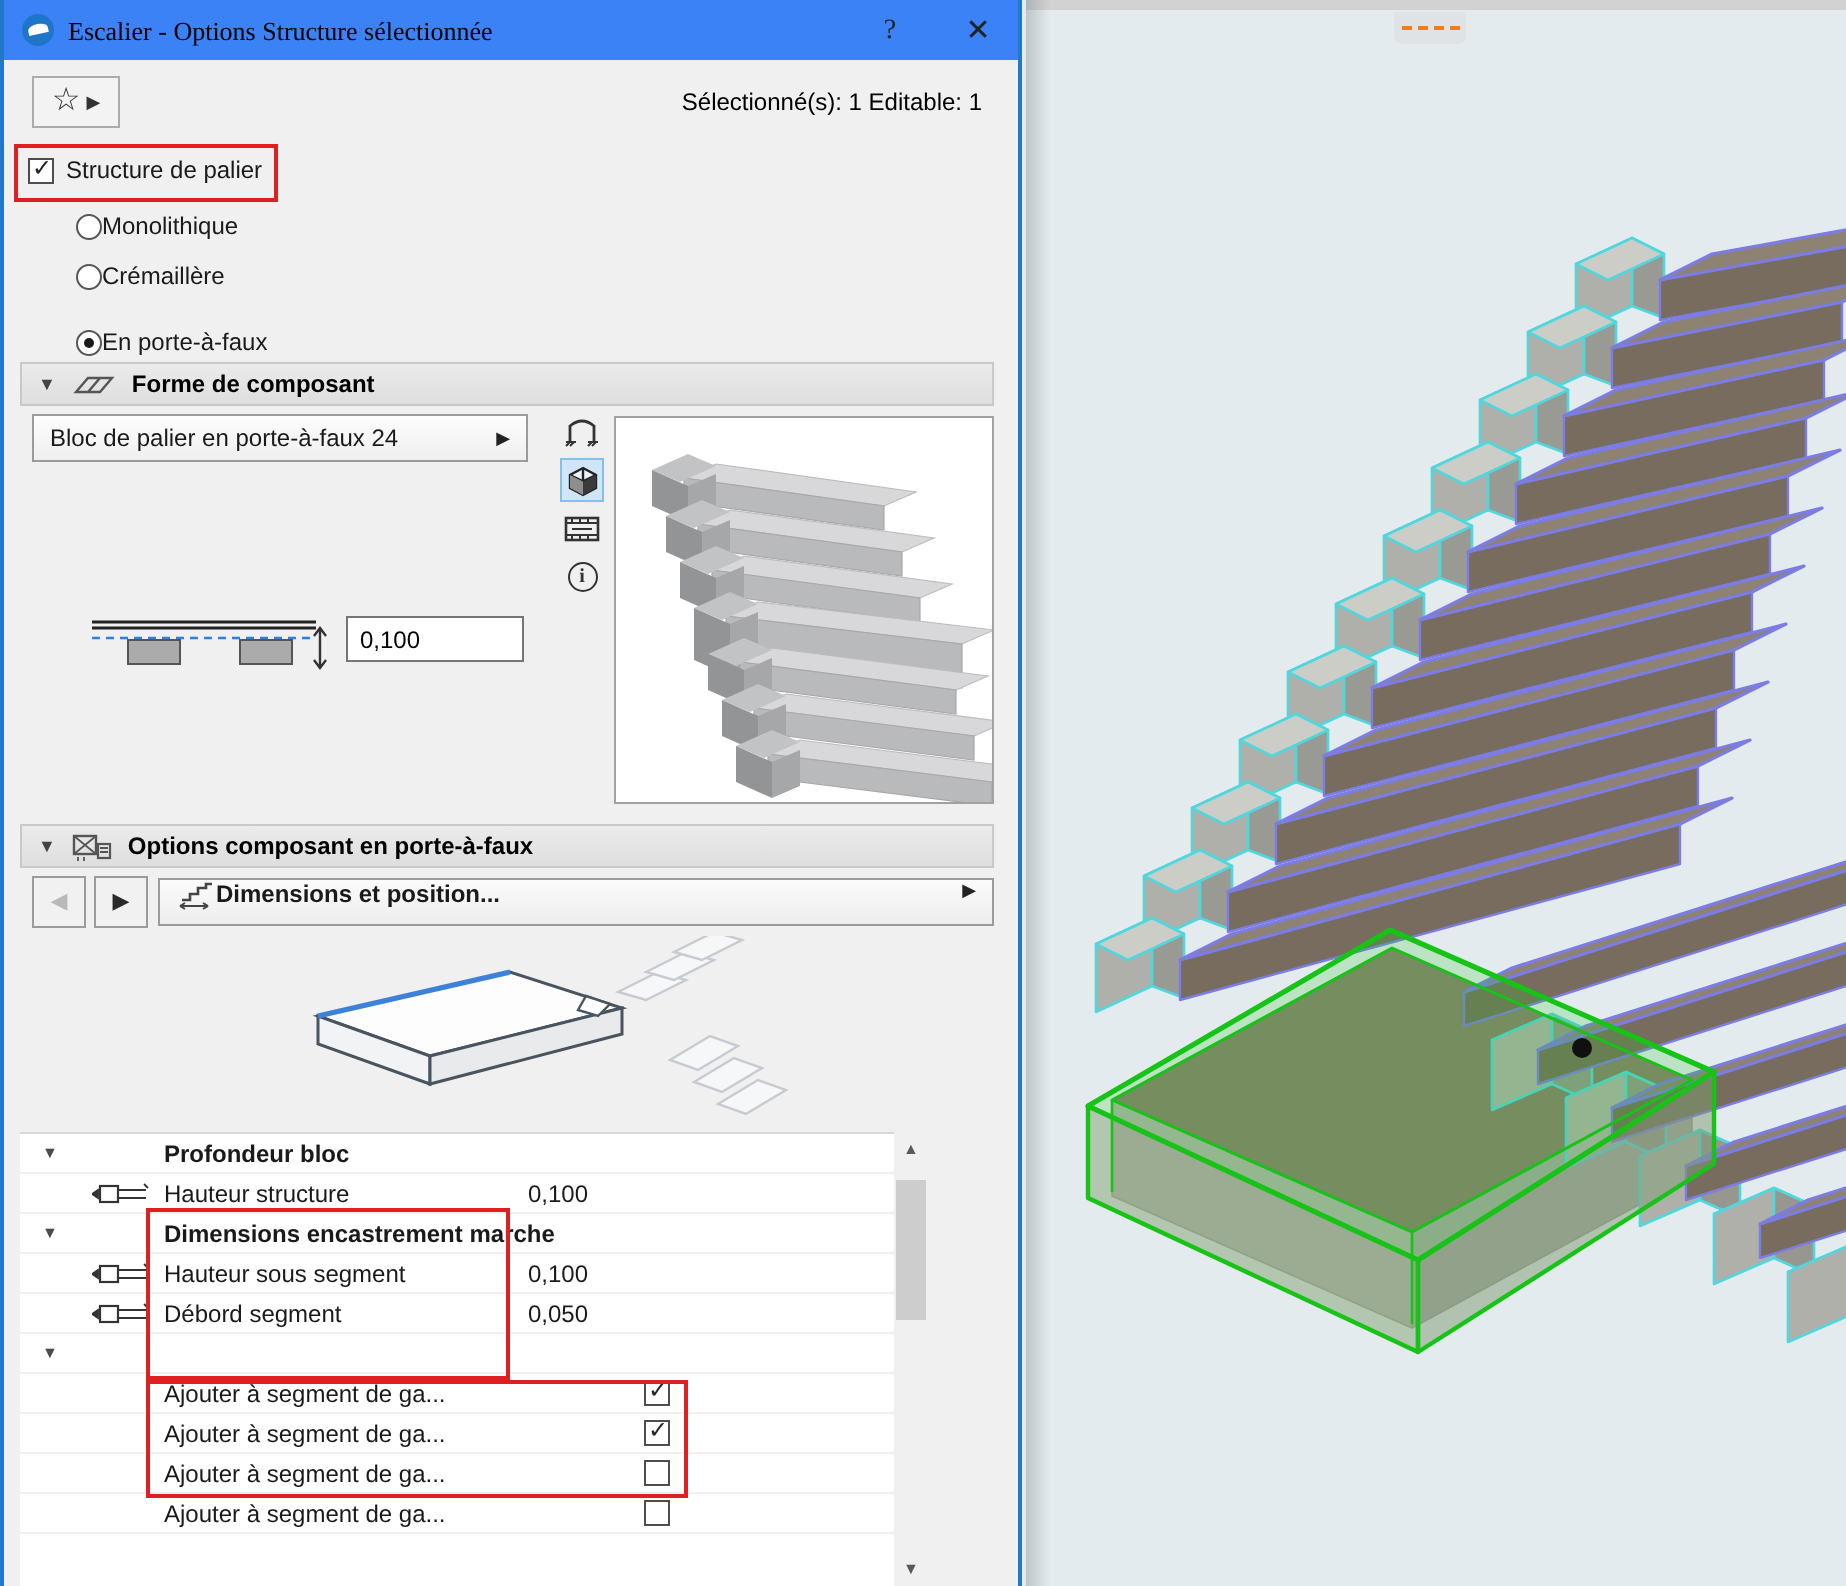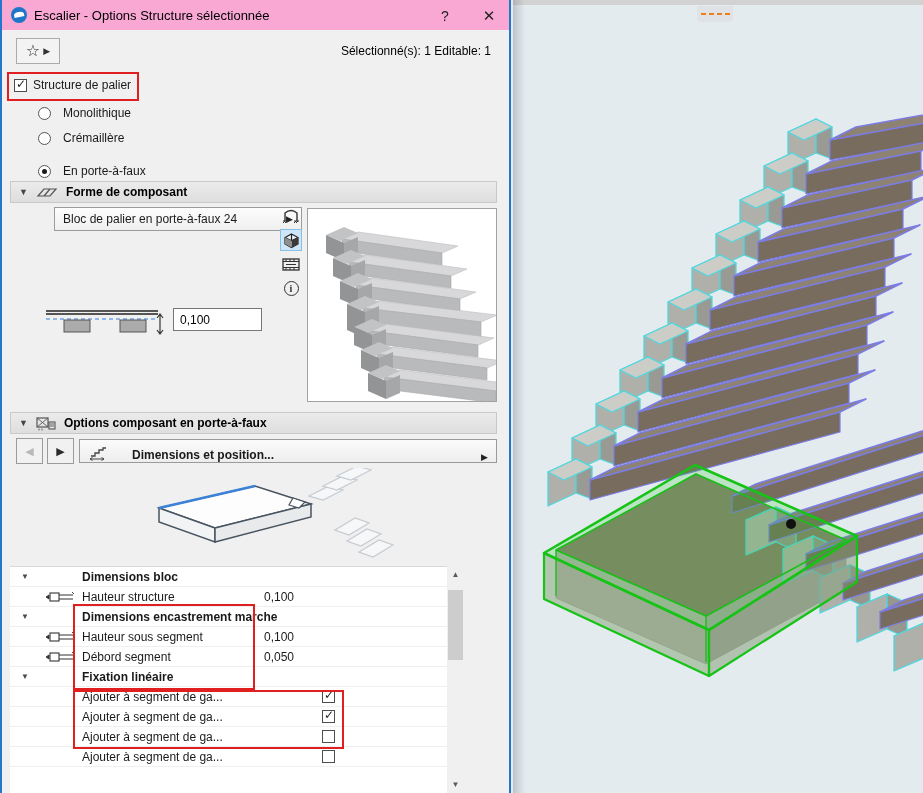--- a/index.html
+++ b/index.html
@@ -3,21 +3,21 @@
 <meta charset="utf-8">
 <style>
   * { margin:0; padding:0; box-sizing:border-box; }
   html,body { width:923px; height:793px; overflow:hidden;
     font-family:"Liberation Sans","DejaVu Sans",sans-serif; font-size:12px; color:#1a1a1a; }
   #stage { position:relative; width:923px; height:793px; background:#e4ebee; }
 
   
   #dialog { position:absolute; left:0; top:0; width:511px; height:793px; background:#f0f0f0;
     border-left:2px solid #2276cc; border-right:2px solid #2276cc; }
-  #titlebar { position:absolute; left:0; top:0; width:100%; height:30px; background:#f9a8d4; }
+  #titlebar { position:absolute; left:0; top:0; width:100%; height:30px; background:#3b82f6;font-family:Liberation Serif, serif; }
   #app-ico { position:absolute; left:9px; top:7px; width:16px; height:16px; border-radius:50%;
     background:#1e76c8; }
   #app-ico:after { content:""; position:absolute; left:3px; top:5px; width:10px; height:5px;
     border-radius:50% 50% 0 0; background:#fff; transform:rotate(-12deg); }
   #title-text { position:absolute; left:32px; top:8px; font-size:13px; color:#000; }
   .cap-btn { position:absolute; top:6px; width:30px; height:20px; text-align:center;
     font-size:14px; color:#222; line-height:20px; }
   #help-btn { left:428px; } #close-btn { left:472px; font-size:15px; }
 
   #fav-btn { position:absolute; left:14px; top:38px; width:44px; height:26px; background:#f3f3f3;
@@ -30,34 +30,34 @@
   #redbox-landing { left:5px; top:72px; width:132px; height:29px; }
   #redbox-encastrement { left:71px; top:604px; width:182px; height:86px; }
   #redbox-fixation { left:71px; top:690px; width:271px; height:59px; }
 
   .cb { display:inline-block; width:13px; height:13px; border:1px solid #4d4d4d; background:#fff;
     position:relative; vertical-align:-2px; }
   .cb.on:after { content:"\2713"; position:absolute; left:1px; top:-3px; font-size:12px;
     font-weight:bold; color:#222; }
   #landing-check-row { position:absolute; left:12px; top:78px; display:flex; gap:6px; align-items:flex-end; }
 
-  .radio-row { position:absolute; left:36px; display:flex; gap:12px; align-items:center;justify-content:center; }
+  .radio-row { position:absolute; left:36px; display:flex; gap:0; align-items:center;justify-content:center; }
   .rb { width:13px; height:13px; border:1px solid #565656; border-radius:50%; background:#fff; position:relative; }
   .rb.on:after { content:""; position:absolute; left:3px; top:3px; width:5px; height:5px;
     border-radius:50%; background:#1a1a1a; }
 
   .section-bar { position:absolute; left:8px; width:487px; height:22px;
     background:linear-gradient(#ebebeb,#dedede); border:1px solid #c9c9c9;
     display:flex; align-items:center; gap:8px; padding-left:8px; }
   .section-bar .tri { font-size:9px; color:#444; }
   .section-bar b { font-size:12px; color:#000; }
 
   #shape-dropdown { position:absolute; left:14px; top:207px; width:248px; height:24px;
     background:linear-gradient(#fdfdfd,#efefef); border:1px solid #9b9b9b;
-    display:flex; align-items:center; padding:0 8px;margin-left:38px; }
+    display:flex; align-items:center; padding:0 8px; }
   #shape-dropdown .lbl { flex:1; }
   .tri-r { font-size:9px; color:#222; }
 
   .tool-ico { position:absolute; left:278px; width:22px; height:22px; display:flex;
     align-items:center; justify-content:center; }
   .tool-ico.sel { background:#cfe6f8; border:1px solid #86c0ea; }
   #info-ico-circle { width:15px; height:15px; border:1.4px solid #333; border-radius:50%;
     text-align:center; font-size:10px; font-weight:bold; color:#333; line-height:13px;
     font-family:"Liberation Serif",serif; }
 
@@ -66,21 +66,21 @@
   #offset-diagram { position:absolute; left:40px; top:303px; }
   #offset-input { position:absolute; left:171px; top:308px; width:89px; height:23px;
     border:1px solid #767676; background:#fff; font-size:12px; padding-left:6px;
     font-family:"Liberation Sans",sans-serif; }
 
   .nav-btn { position:absolute; top:438px; width:27px; height:26px; background:#f1f1f1;
     border:1px solid #9b9b9b; text-align:center; line-height:24px; font-size:11px; }
   #nav-prev { left:14px; color:#b9b9b9; } #nav-next { left:45px; color:#2a2a2a; }
   #dim-dropdown { position:absolute; left:77px; top:439px; width:418px; height:24px;
     background:linear-gradient(#fbfbfb,#ededed); border:1px solid #9b9b9b;
-    display:flex; align-items:flex-end; gap:24px; padding:0 8px; font-weight:bold; }
+    display:flex; align-items:flex-start; gap:0; padding:0 8px; font-weight:bold; }
   #dim-dropdown .lbl { flex:1; }
 
   #mid-preview { position:absolute; left:95px; top:468px; }
 
   #table-wrap { position:absolute; left:8px; top:566px; width:437px; height:227px;
     background:#fff; border-top:1px solid #d8d8d8; overflow:hidden; }
   .trow { display:flex; align-items:center; height:20px; border-bottom:1px solid #efefef;
     position:relative; }
   .trow .gutter { width:30px; text-align:center; font-size:8px; color:#4a4a4a; }
   .trow .ricon { width:42px; display:flex; justify-content:center; }
@@ -266,21 +266,21 @@
       <path d="M62 40 L118 60 L118 74 L62 54 Z" fill="#f2f3f5" stroke="#485460" stroke-width="1.5"></path>
       <path d="M118 60 L214 36 L214 49 L118 74 Z" fill="#e9eaec" stroke="#485460" stroke-width="1.5"></path>
       <path d="M196 30 l12 4 l-6 6 l-10 -3 Z" fill="#fff" stroke="#485460" stroke-width="1.2"></path>
       <path d="M62 40 L158 18" stroke="#3b82d8" stroke-width="2.6" fill="none"></path>
     </svg>
 
     <div id="table-wrap">
         <div class="trow group">
           <span class="gutter">▼</span>
           <span class="ricon"></span>
-          <span class="rlabel">Dimensions bloc</span>
+          <span class="rlabel">Profondeur bloc</span>
         </div>
         <div class="trow">
           <span class="gutter"></span>
           <span class="ricon">
             <svg width="30" height="14">
               <rect x="4" y="3" width="9" height="8" fill="#fff" stroke="#333" stroke-width="1.1"></rect>
               <path d="M13 5 h14 M13 9 h14" stroke="#333" stroke-width="1"></path>
               <path d="M26 2 l2 2 M0 7 l3 -2 v4 Z" stroke="#333" stroke-width="0.9" fill="#333"></path>
             </svg>
           </span>
@@ -312,21 +312,20 @@
               <path d="M13 5 h14 M13 9 h14" stroke="#333" stroke-width="1"></path>
               <path d="M26 2 l2 2 M0 7 l3 -2 v4 Z" stroke="#333" stroke-width="0.9" fill="#333"></path>
             </svg>
           </span>
           <span class="rlabel">Débord segment</span>
           <span class="rvalue">0,050</span>
         </div>
         <div class="trow group">
           <span class="gutter">▼</span>
           <span class="ricon"></span>
-          <span class="rlabel">Fixation linéaire</span>
         </div>
         <div class="trow">
           <span class="gutter"></span>
           <span class="ricon"></span>
           <span class="rlabel">Ajouter à segment de ga...</span>
           <span class="cb rcheck on"></span>
         </div>
         <div class="trow">
           <span class="gutter"></span>
           <span class="ricon"></span>

